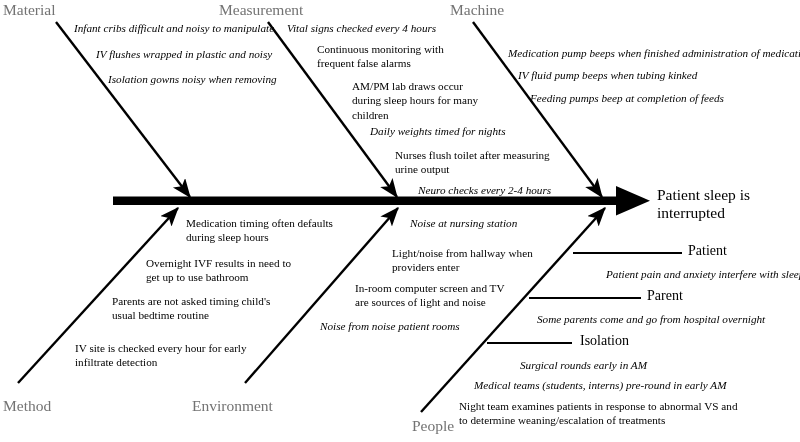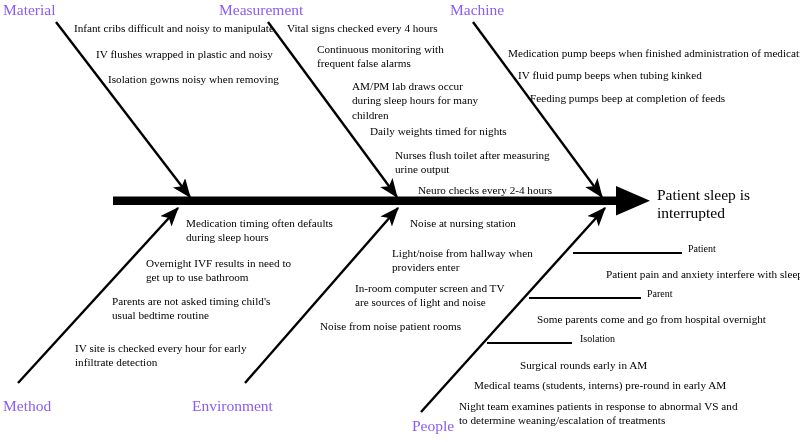--- a/index.html
+++ b/index.html
@@ -21,44 +21,44 @@
     left: 0;
     top: 0;
     width: 800px;
     height: 442px;
   }
   .cat-label {
     position: absolute;
     font-size: 15.5px;
     line-height: 1.05;
     white-space: nowrap;
-    color: #8b5cf6;
+    color: #737373;
   }
   .effect-label {
     position: absolute;
     font-size: 15.5px;
     line-height: 1.18;
     color: #000;
     width: 150px;
   }
   .sub-label {
     position: absolute;
-    font-size: 10px;
+    font-size: 14px;
     line-height: 1.05;
     white-space: nowrap;
     color: #000;
   }
   .cause {
     position: absolute;
     font-size: 11.2px;
     line-height: 1.28;
     color: #000;
     white-space: pre-line;
   }
-  .cause.nowrap { white-space: nowrap; }
+  .cause.nowrap { white-space: nowrap; font-style: italic; }
 </style>
 </head>
 <body>
 
 <div id="canvas">
 
   <svg id="fishbone-svg" viewBox="0 0 800 442" xmlns="http://www.w3.org/2000/svg">
     <defs>
       <marker id="arrowThin" markerWidth="9" markerHeight="9" refX="7.5" refY="3.2" orient="auto" markerUnits="strokeWidth">
         <path d="M0,0 L8,3.2 L0,6.4 L1.9,3.2 z" fill="#000000"></path>

